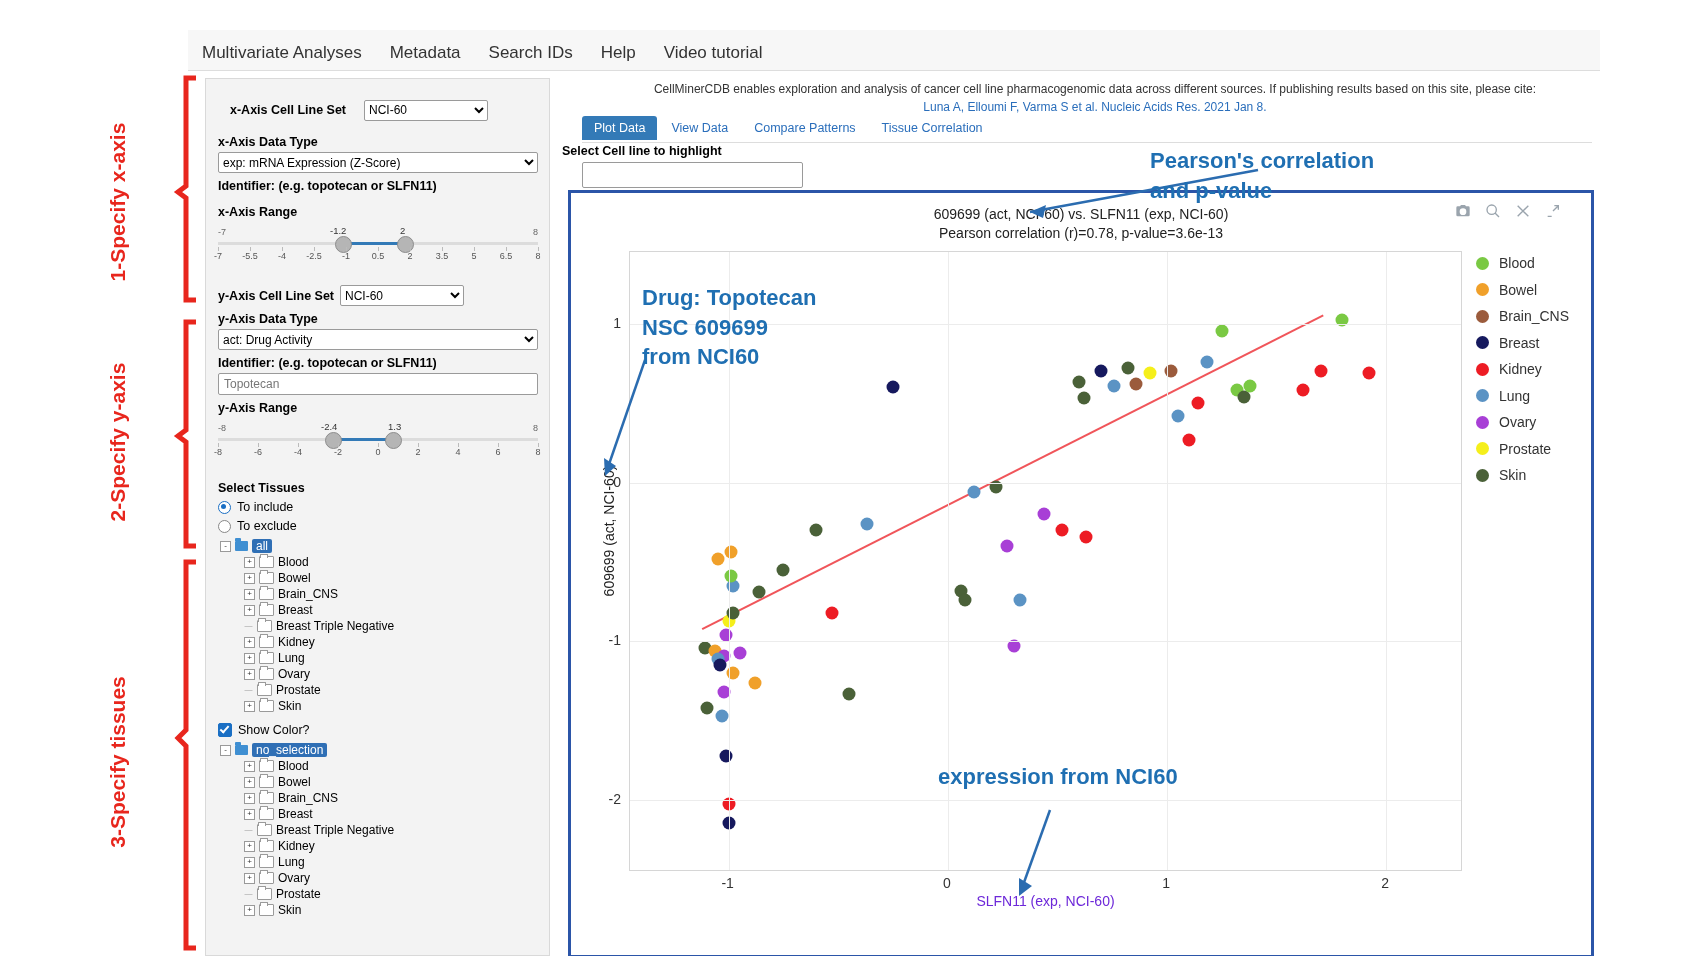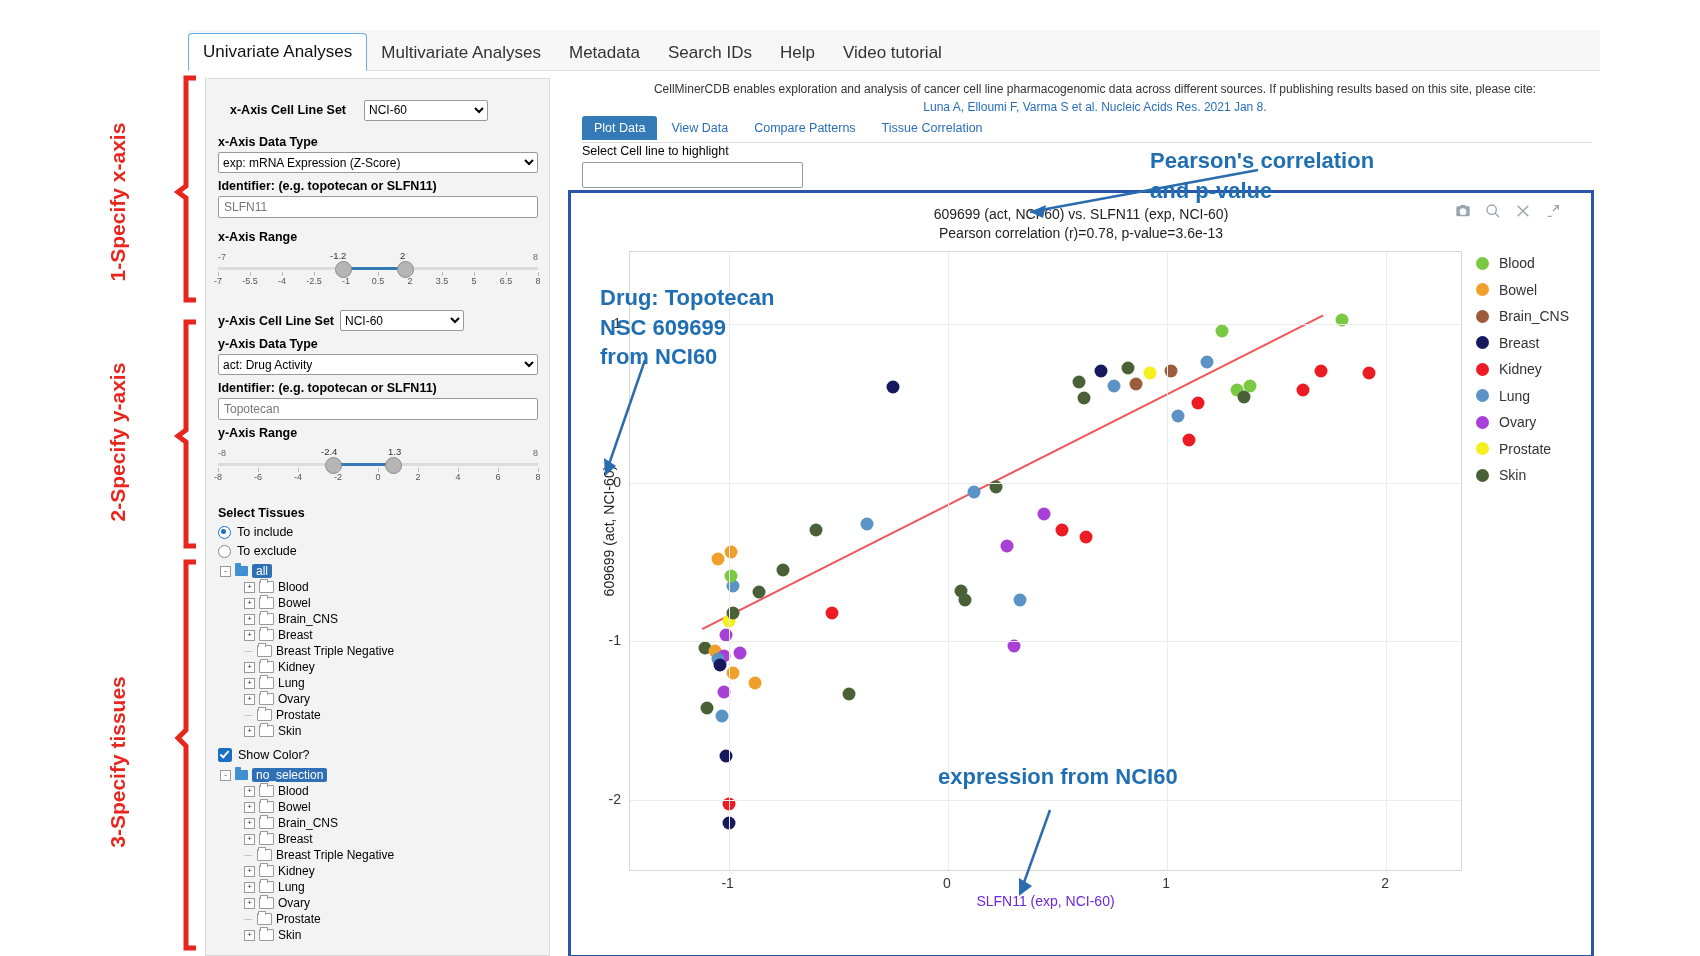--- a/index.html
+++ b/index.html
@@ -102,21 +102,21 @@
   #citation a{color:#2a6ebb;text-decoration:none;}
   #subtabs{
     position:absolute;left:582px;top:114px;width:1010px;height:28px;
     display:flex;align-items:center;gap:2px;border-bottom:1px solid #ddd;
   }
   .subtab{font-size:12.5px;color:#2a6ebb;padding:5px 12px;cursor:pointer;}
   .subtab.active{
     background:#337ab7;color:#fff;border-radius:3px 3px 0 0;padding:5px 12px;
   }
   #highlight-label{
-    position:absolute;left:582px;top:144px;font-weight:normal;font-size:12.5px;
+    position:absolute;left:562px;top:144px;font-weight:bold;font-size:12.5px;
   }
   #highlight-input{
     position:absolute;left:582px;top:162px;width:215px;height:22px;
     border:1px solid #9a9a9a;background:#fff;border-radius:2px;
   }
   
   #plotbox{
     position:absolute;left:568px;top:190px;width:1026px;height:768px;
     border:3px solid #2b55a8;background:#fff;box-sizing:border-box;
   }
@@ -158,21 +158,20 @@
   .step{
     position:absolute;color:#e8261d;font-weight:bold;font-size:21px;
     transform-origin:center;white-space:nowrap;
   }
   svg.overlay{position:absolute;left:0;top:0;width:1700px;height:956px;pointer-events:none;}
 </style>
 </head>
 <body>
 
 <div id="tabbar">
-  <div class="tab active">Univariate Analyses</div>
   <div class="tab">Multivariate Analyses</div>
   <div class="tab">Metadata</div>
   <div class="tab">Search IDs</div>
   <div class="tab">Help</div>
   <div class="tab">Video tutorial</div>
 </div>
 
 <div id="leftpanel">
 
   <div class="row-inline">
@@ -181,21 +180,20 @@
       <option>NCI-60</option>
     </select>
   </div>
 
   <div class="fld-label">x-Axis Data Type</div>
   <select class="sel wide">
     <option>exp: mRNA Expression (Z-Score)</option>
   </select>
 
   <div class="fld-label">Identifier: (e.g. topotecan or SLFN11)</div>
-  <input class="txt" value="SLFN11" style="">
 
   <div class="fld-label" style="margin-top:12px">x-Axis Range</div>
   <div class="slider-wrap">
     <div class="slider-endlabel" style="left:0">-7</div>
     <div class="slider-endlabel" style="right:0">8</div>
     <div class="slider-track"></div>
     <div class="slider-fill" style="left:124px;width:62px"></div>
     <div class="slider-val" style="left:112px">-1.2</div>
     <div class="slider-val" style="left:182px">2</div>
     <div class="slider-handle" style="left:117px"></div>
@@ -586,20 +584,20 @@
 </svg>
 
 <div class="step" style="left:60px;top:190px;transform:rotate(-90deg) translate(0,0);width:200px;text-align:center;margin-left:-42px">1-Specify x-axis</div>
 <div class="step" style="left:60px;top:430px;transform:rotate(-90deg);width:200px;text-align:center;margin-left:-42px">2-Specify y-axis</div>
 <div class="step" style="left:60px;top:750px;transform:rotate(-90deg);width:220px;text-align:center;margin-left:-52px">3-Specify tissues</div>
 
 <div class="annot" style="left:1150px;top:106px;">
   <div>Pearson's correlation</div>
   <div>and p-value</div>
 </div>
-<div class="annot" style="left:600px;top:243px;">
+<div class="annot" style="left:642px;top:243px;">
   <div>Drug: Topotecan</div>
   <div>NSC 609699</div>
   <div>from NCI60</div>
 </div>
 <div class="annot" style="left:938px;top:722px;">
   <div>expression from NCI60</div>
 </div>
 
 </body></html>

